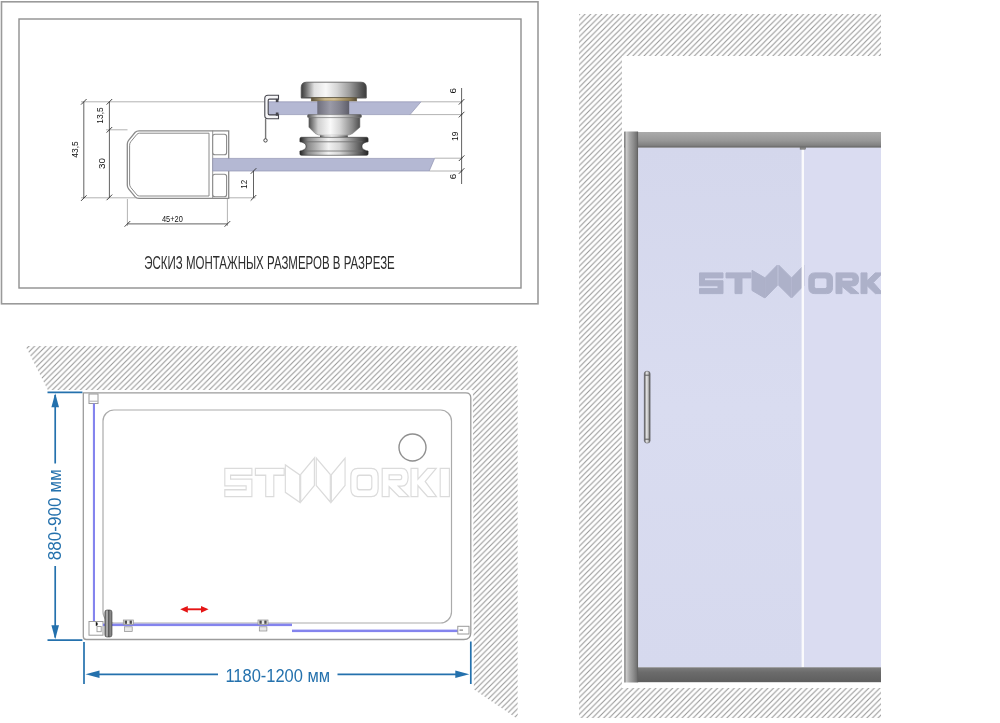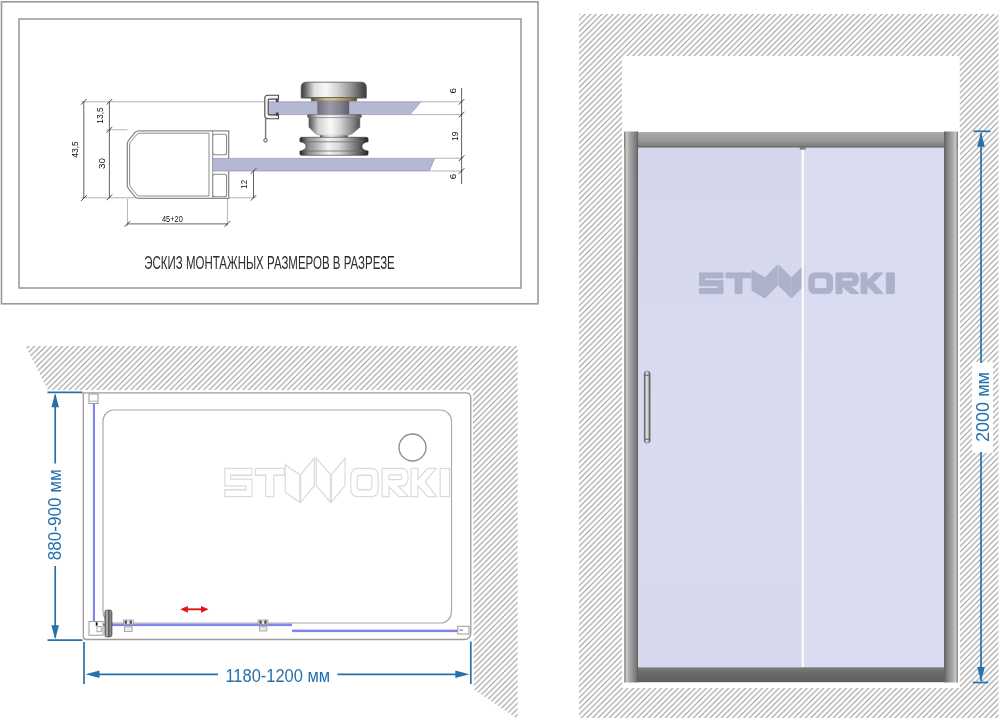--- a/index.html
+++ b/index.html
@@ -1,16 +1,16 @@
 <!DOCTYPE html>
 <html><head>
 <meta charset="utf-8">
 <style>
 html,body{margin:0;padding:0;background:#fff;}
-#page{position:relative;width:1000px;height:723px;overflow:hidden;background:#fff;}
+#page{position:relative;width:881px;height:723px;overflow:hidden;background:#fff;}
 svg{display:block;}
 text{font-family:"Liberation Sans",sans-serif;}
 .dimtxt{fill:#111111;font-size:9.8px;}
 .bluetxt{fill:#2471ad;font-size:18px;}
 .thin{stroke:#9a9a9a;stroke-width:0.75;fill:none;}
 .dimline{stroke:#3a3a3a;stroke-width:0.8;fill:none;}
 .tick{stroke:#2e2e2e;stroke-width:0.9;}
 .bdim{stroke:#2471ad;stroke-width:1.7;fill:none;}
 .barrow{fill:#2471ad;stroke:none;}
 </style>

